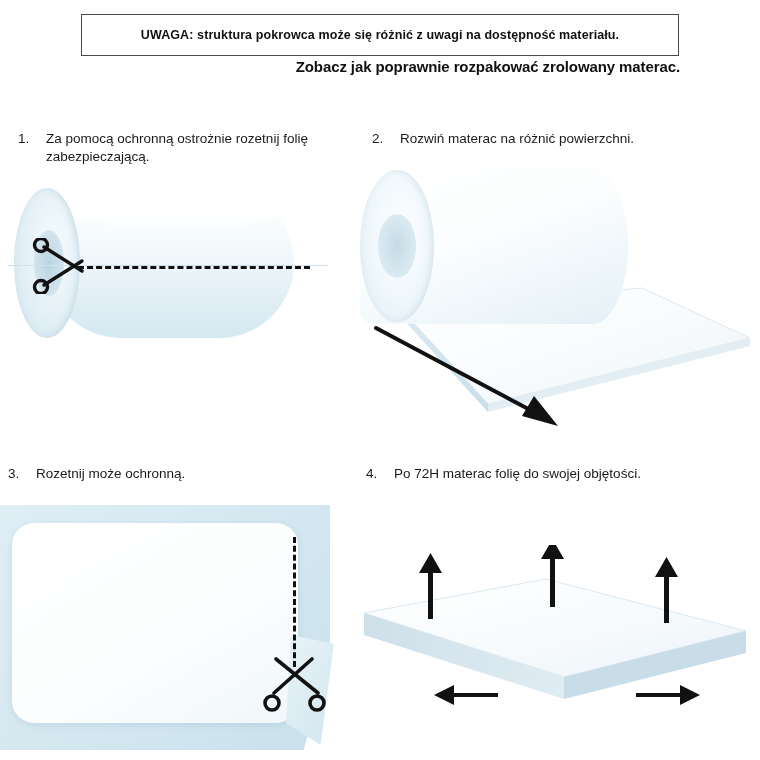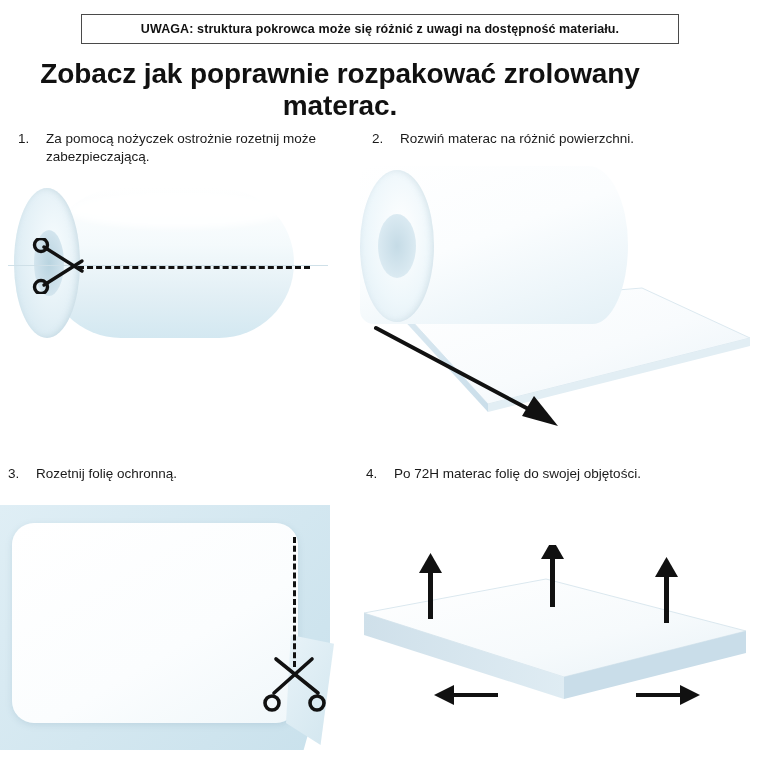--- a/index.html
+++ b/index.html
@@ -15,21 +15,21 @@
     position: relative;
     overflow: hidden;
   }
 
   
   .notice {
     position: absolute;
     left: 81px;
     top: 14px;
     width: 598px;
-    height: 30px;
+    height: 42px;
     border: 1px solid #4a4a4a;
     background: #ffffff;
     display: flex;
     align-items: center;
     justify-content: center;
     box-sizing: border-box;
   }
   .notice-text {
     font-size: 12.5px;
     font-weight: bold;
@@ -37,22 +37,22 @@
     color: #111111;
     text-align: center;
   }
 
   
   .heading {
     position: absolute;
     left: 0;
     top: 58px;
     width: 680px;
-    text-align: center;
-    font-size: 28px;
+    text-align: right;
+    font-size: 15px;
     font-weight: bold;
     color: #111111;
     letter-spacing: -0.1px;
   }
 
   
   .step-caption {
     position: absolute;
     display: flex;
     align-items: flex-start;
@@ -241,31 +241,31 @@
 <body>
 
 <div class="notice">
   <span class="notice-text">UWAGA: struktura pokrowca może się różnić z uwagi na dostępność materiału.</span>
 </div>
 
 <div class="heading">Zobacz jak poprawnie rozpakować zrolowany materac.</div>
 
 <div class="step-caption" id="cap1">
   <span class="step-num">1.</span>
-  <span class="step-text">Za pomocą nożyczek ostrożnie rozetnij może zabezpieczającą.</span>
+  <span class="step-text">Za pomocą ochronną ostrożnie rozetnij folię zabezpieczającą.</span>
 </div>
 
 <div class="step-caption" id="cap2">
   <span class="step-num">2.</span>
   <span class="step-text">Rozwiń materac na różnić powierzchni.</span>
 </div>
 
 <div class="step-caption" id="cap3">
   <span class="step-num">3.</span>
-  <span class="step-text">Rozetnij folię ochronną.</span>
+  <span class="step-text">Rozetnij może ochronną.</span>
 </div>
 
 <div class="step-caption" id="cap4">
   <span class="step-num">4.</span>
   <span class="step-text">Po 72H materac folię do swojej objętości.</span>
 </div>
 
 <div class="illus" id="illus1">
   <div class="roll-body"></div>
   <div class="roll-top-hl"></div>

